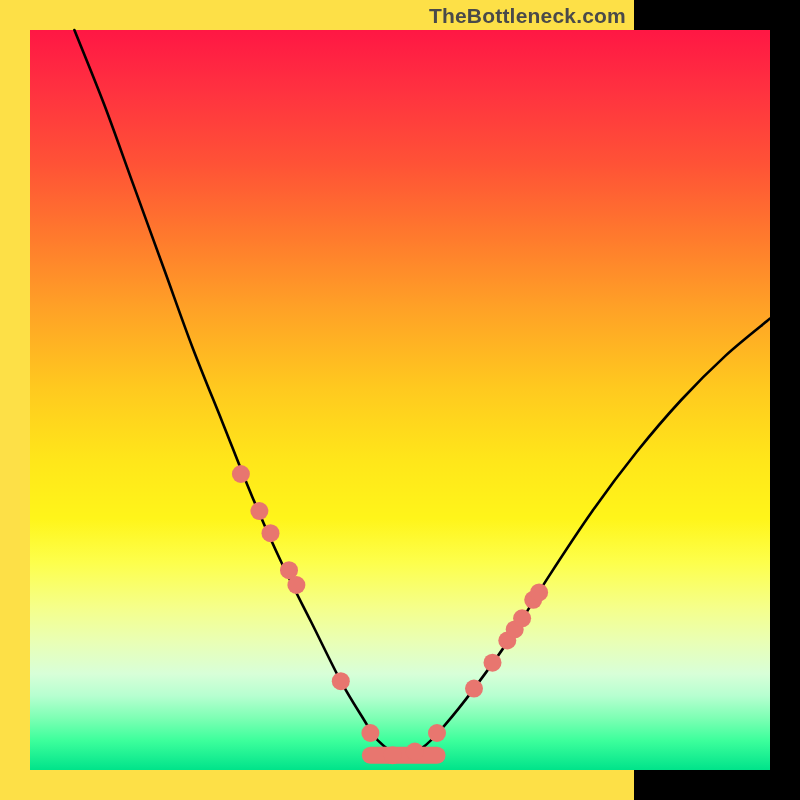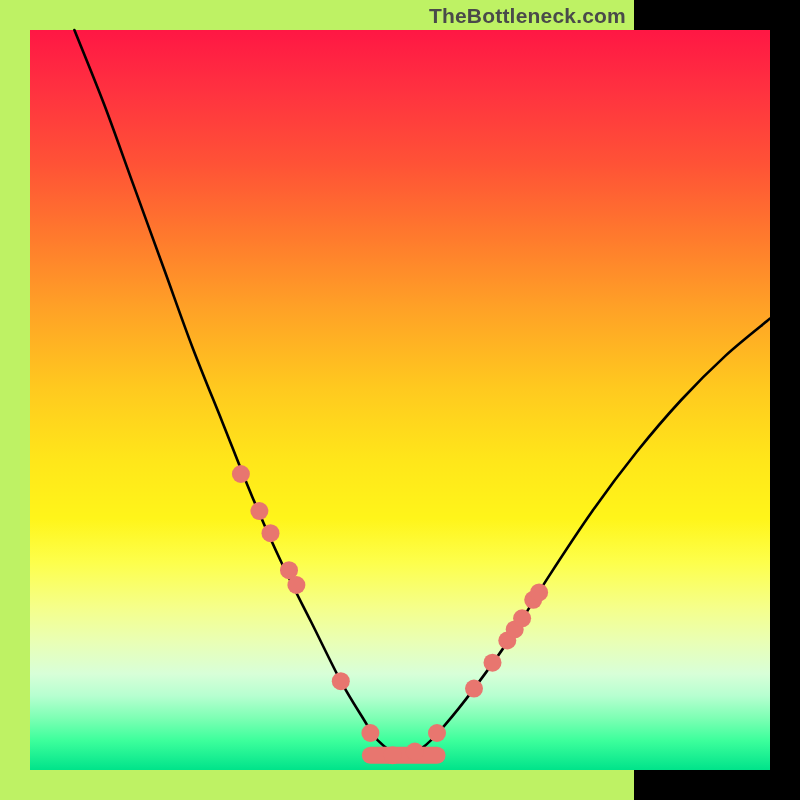--- a/index.html
+++ b/index.html
@@ -1,21 +1,21 @@
 <!DOCTYPE html>
 <html><head>
 <meta charset="utf-8">
 <style>
   * { margin: 0; padding: 0; box-sizing: border-box; }
   html, body { width: 800px; height: 800px; overflow: hidden; background: #000; }
   .frame {
     position: absolute;
     left: 0; top: 0;
     width: 634px; height: 800px;
-    background: #bef264;
+    background: #fde047;
   }
   .plot {
     position: absolute;
     left: 30px; top: 30px;
     width: 740px; height: 740px;
     background: linear-gradient(to bottom,
       #ff1744 0%,
       #ff3140 8%,
       #ff5236 18%,
       #ff7a2d 28%,

